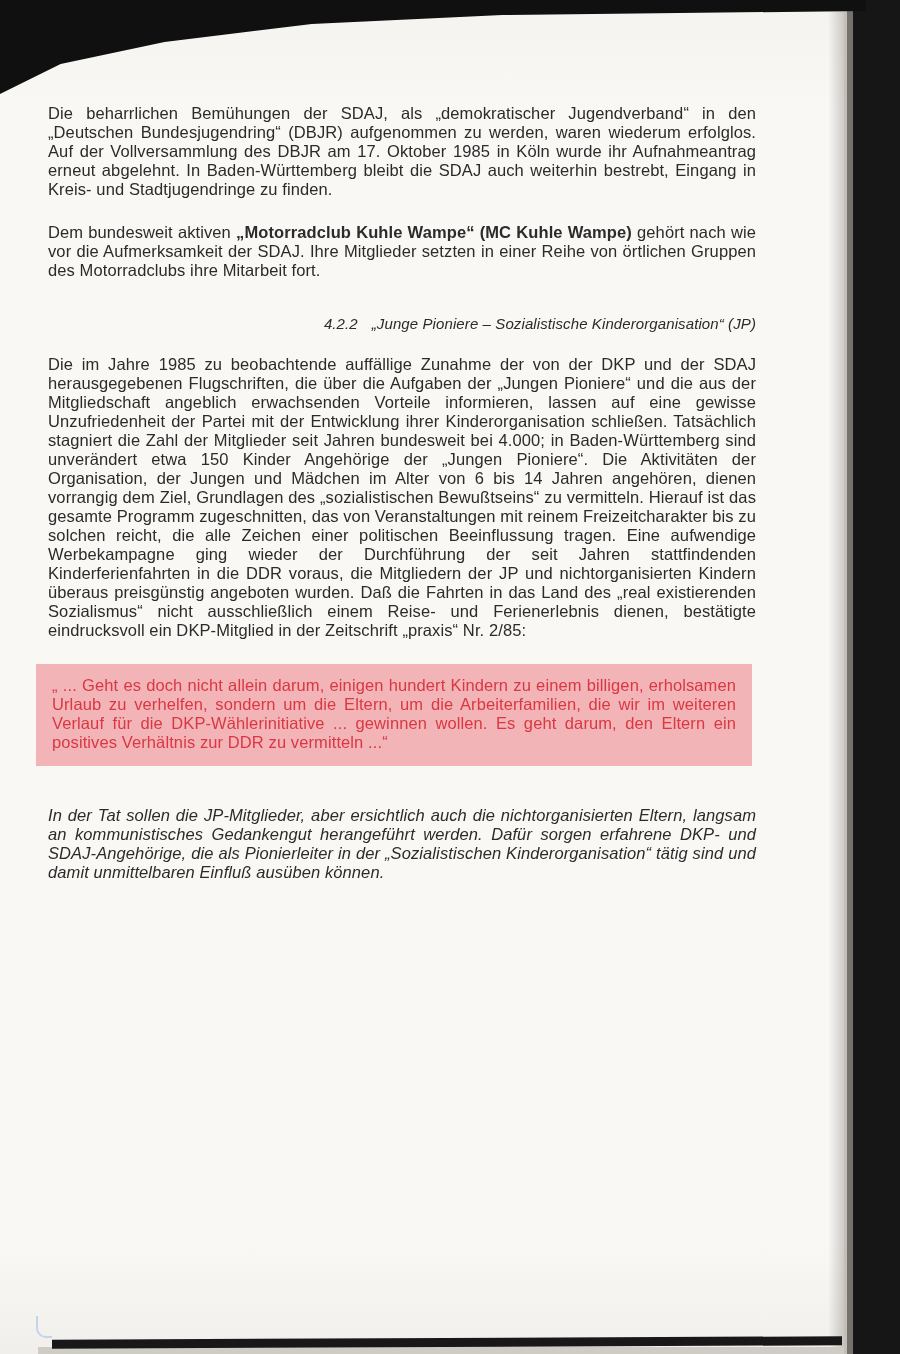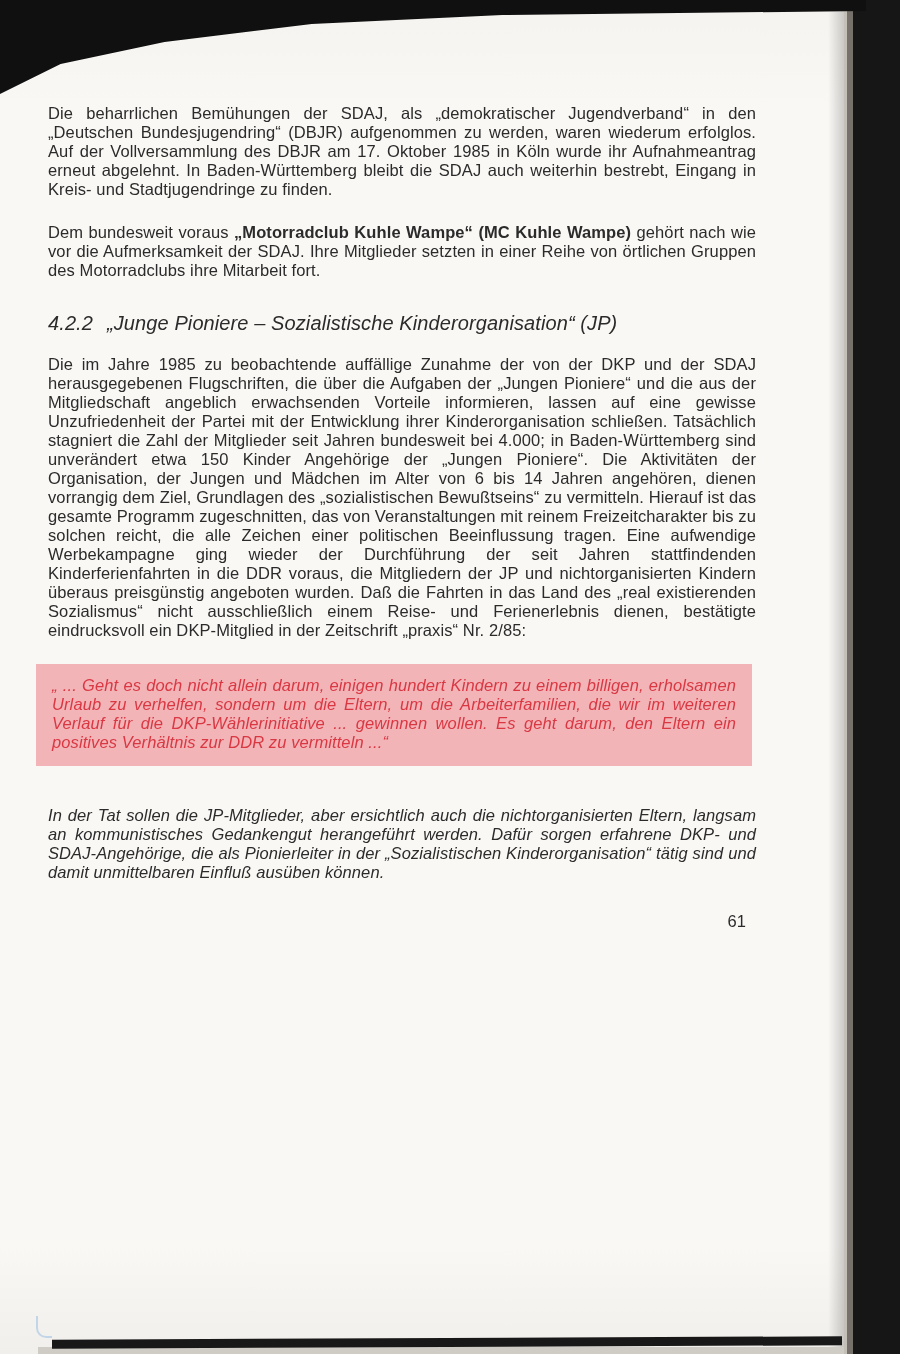--- a/index.html
+++ b/index.html
@@ -78,37 +78,36 @@
     letter-spacing: 0.1px;
   }
   .content p {
     margin: 0 0 24px 0;
   }
   .bold-run {
     font-weight: bold;
   }
   .section-heading {
     margin: 34px 0 22px 0;
-    font-size: 20px;
+    font-size: 15px;
     font-weight: normal;
     font-style: italic;
-    text-align: left;
+    text-align: right;
   }
   .section-heading .h-num {
     margin-right: 14px;
   }
   .quote-block {
     background: #f3b4b8;
     color: #d93843;
     margin: 16px 0 40px -12px;
     padding: 12px 16px 14px 16px;
     width: 716px;
     box-sizing: border-box;
     text-align: justify;
-    font-style: italic;
   }
   .quote-block p {
     margin: 0;
   }
   .para-last {
     margin-bottom: 0 !important;
     font-style: italic;
   }
   .page-number {
     margin-top: 30px;
@@ -119,33 +118,32 @@
 </style>
 </head>
 <body>
 
 <div class="page-surface">
 
   <div class="content">
 
     <p>Die beharrlichen Bemühungen der SDAJ, als „demokratischer Jugendverband“ in den „Deutschen Bundesjugendring“ (DBJR) aufgenommen zu werden, waren wiederum erfolglos. Auf der Vollversammlung des DBJR am 17. Oktober 1985 in Köln wurde ihr Aufnahmeantrag erneut abgelehnt. In Baden-Württemberg bleibt die SDAJ auch weiterhin bestrebt, Eingang in Kreis- und Stadtjugendringe zu finden.</p>
 
-    <p><span>Dem bundesweit voraus </span><span class="bold-run">„Motorradclub Kuhle Wampe“ (MC Kuhle Wampe)</span><span> gehört nach wie vor die Aufmerksamkeit der SDAJ. Ihre Mitglieder setzten in einer Reihe von örtlichen Gruppen des Motorradclubs ihre Mitarbeit fort.</span></p>
+    <p><span>Dem bundesweit aktiven </span><span class="bold-run">„Motorradclub Kuhle Wampe“ (MC Kuhle Wampe)</span><span> gehört nach wie vor die Aufmerksamkeit der SDAJ. Ihre Mitglieder setzten in einer Reihe von örtlichen Gruppen des Motorradclubs ihre Mitarbeit fort.</span></p>
 
     <h3 class="section-heading"><span class="h-num">4.2.2</span><span>„Junge Pioniere – Sozialistische Kinderorganisation“ (JP)</span></h3>
 
     <p>Die im Jahre 1985 zu beobachtende auffällige Zunahme der von der DKP und der SDAJ herausgegebenen Flugschriften, die über die Aufgaben der „Jungen Pioniere“ und die aus der Mitgliedschaft angeblich erwachsenden Vorteile informieren, lassen auf eine gewisse Unzufriedenheit der Partei mit der Entwicklung ihrer Kinderorganisation schließen. Tatsächlich stagniert die Zahl der Mitglieder seit Jahren bundesweit bei 4.000; in Baden-Württemberg sind unverändert etwa 150 Kinder Angehörige der „Jungen Pioniere“. Die Aktivitäten der Organisation, der Jungen und Mädchen im Alter von 6 bis 14 Jahren angehören, dienen vorrangig dem Ziel, Grundlagen des „sozialistischen Bewußtseins“ zu vermitteln. Hierauf ist das gesamte Programm zugeschnitten, das von Veranstaltungen mit reinem Freizeitcharakter bis zu solchen reicht, die alle Zeichen einer politischen Beeinflussung tragen. Eine aufwendige Werbekampagne ging wieder der Durchführung der seit Jahren stattfindenden Kinderferienfahrten in die DDR voraus, die Mitgliedern der JP und nichtorganisierten Kindern überaus preisgünstig angeboten wurden. Daß die Fahrten in das Land des „real existierenden Sozialismus“ nicht ausschließlich einem Reise- und Ferienerlebnis dienen, bestätigte eindrucksvoll ein DKP-Mitglied in der Zeitschrift „praxis“ Nr. 2/85:</p>
 
     <div class="quote-block">
       <p>„ ... Geht es doch nicht allein darum, einigen hundert Kindern zu einem billigen, erholsamen Urlaub zu verhelfen, sondern um die Eltern, um die Arbeiterfamilien, die wir im weiteren Verlauf für die DKP-Wählerinitiative ... gewinnen wollen. Es geht darum, den Eltern ein positives Verhältnis zur DDR zu vermitteln ...“</p>
     </div>
 
     <p class="para-last">In der Tat sollen die JP-Mitglieder, aber ersichtlich auch die nichtorganisierten Eltern, langsam an kommunistisches Gedankengut herangeführt werden. Dafür sorgen erfahrene DKP- und SDAJ-Angehörige, die als Pionierleiter in der „Sozialistischen Kinderorganisation“ tätig sind und damit unmittelbaren Einfluß ausüben können.</p>
 
-    <div class="page-number">61</div>
 
   </div>
 
   <div class="edge-right-shadow"></div>
   <div class="edge-right"></div>
   <div class="edge-top"></div>
   <div class="edge-bottom-light"></div>
   <div class="edge-bottom-line"></div>
   <div class="pen-mark"></div>
 

